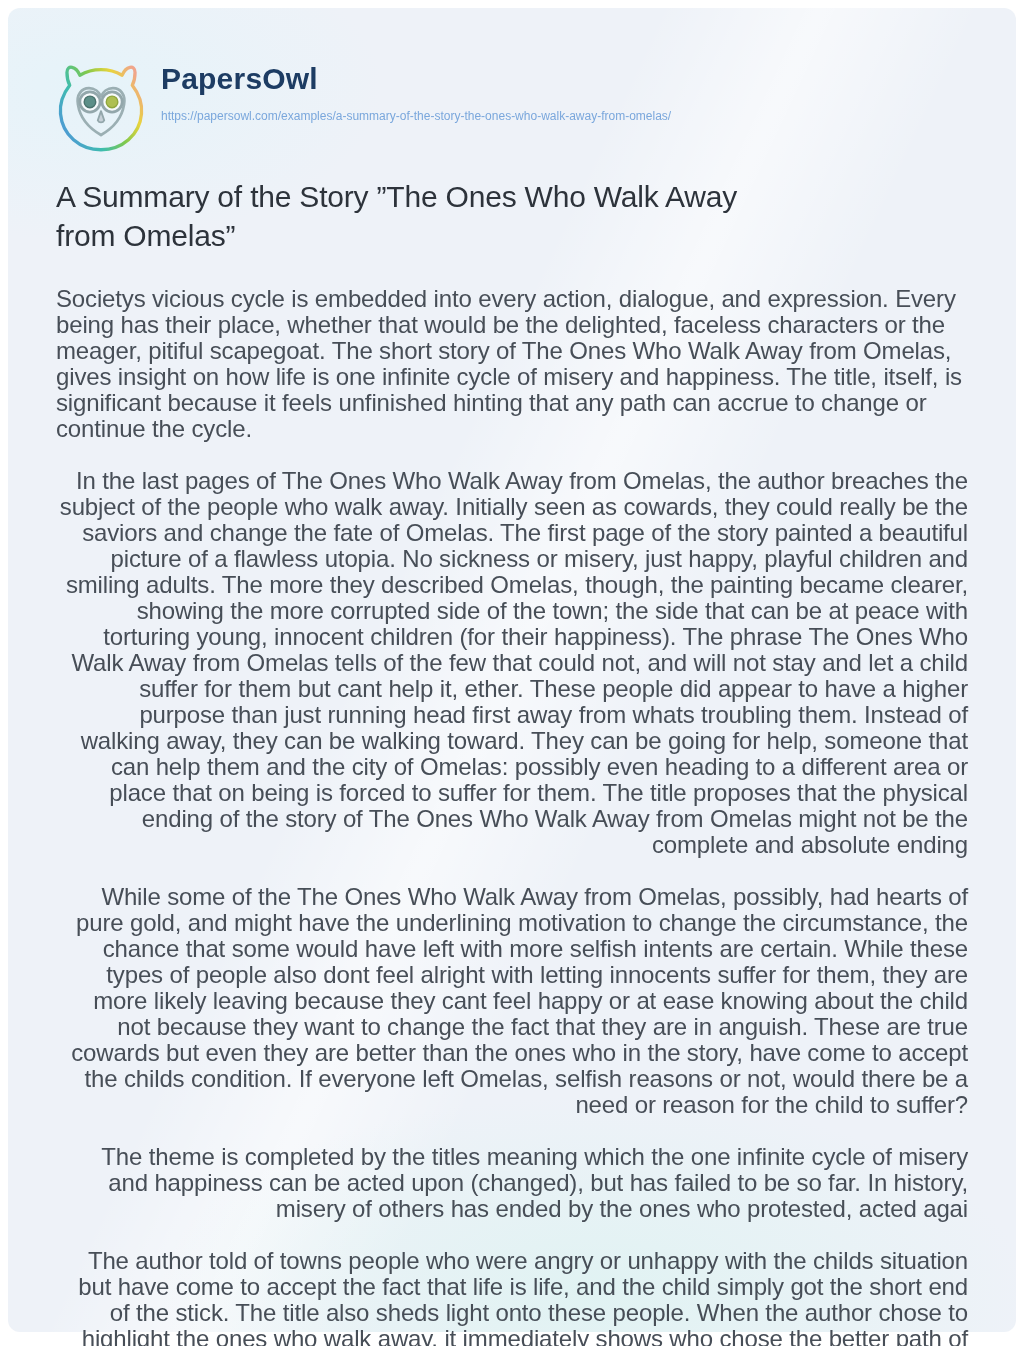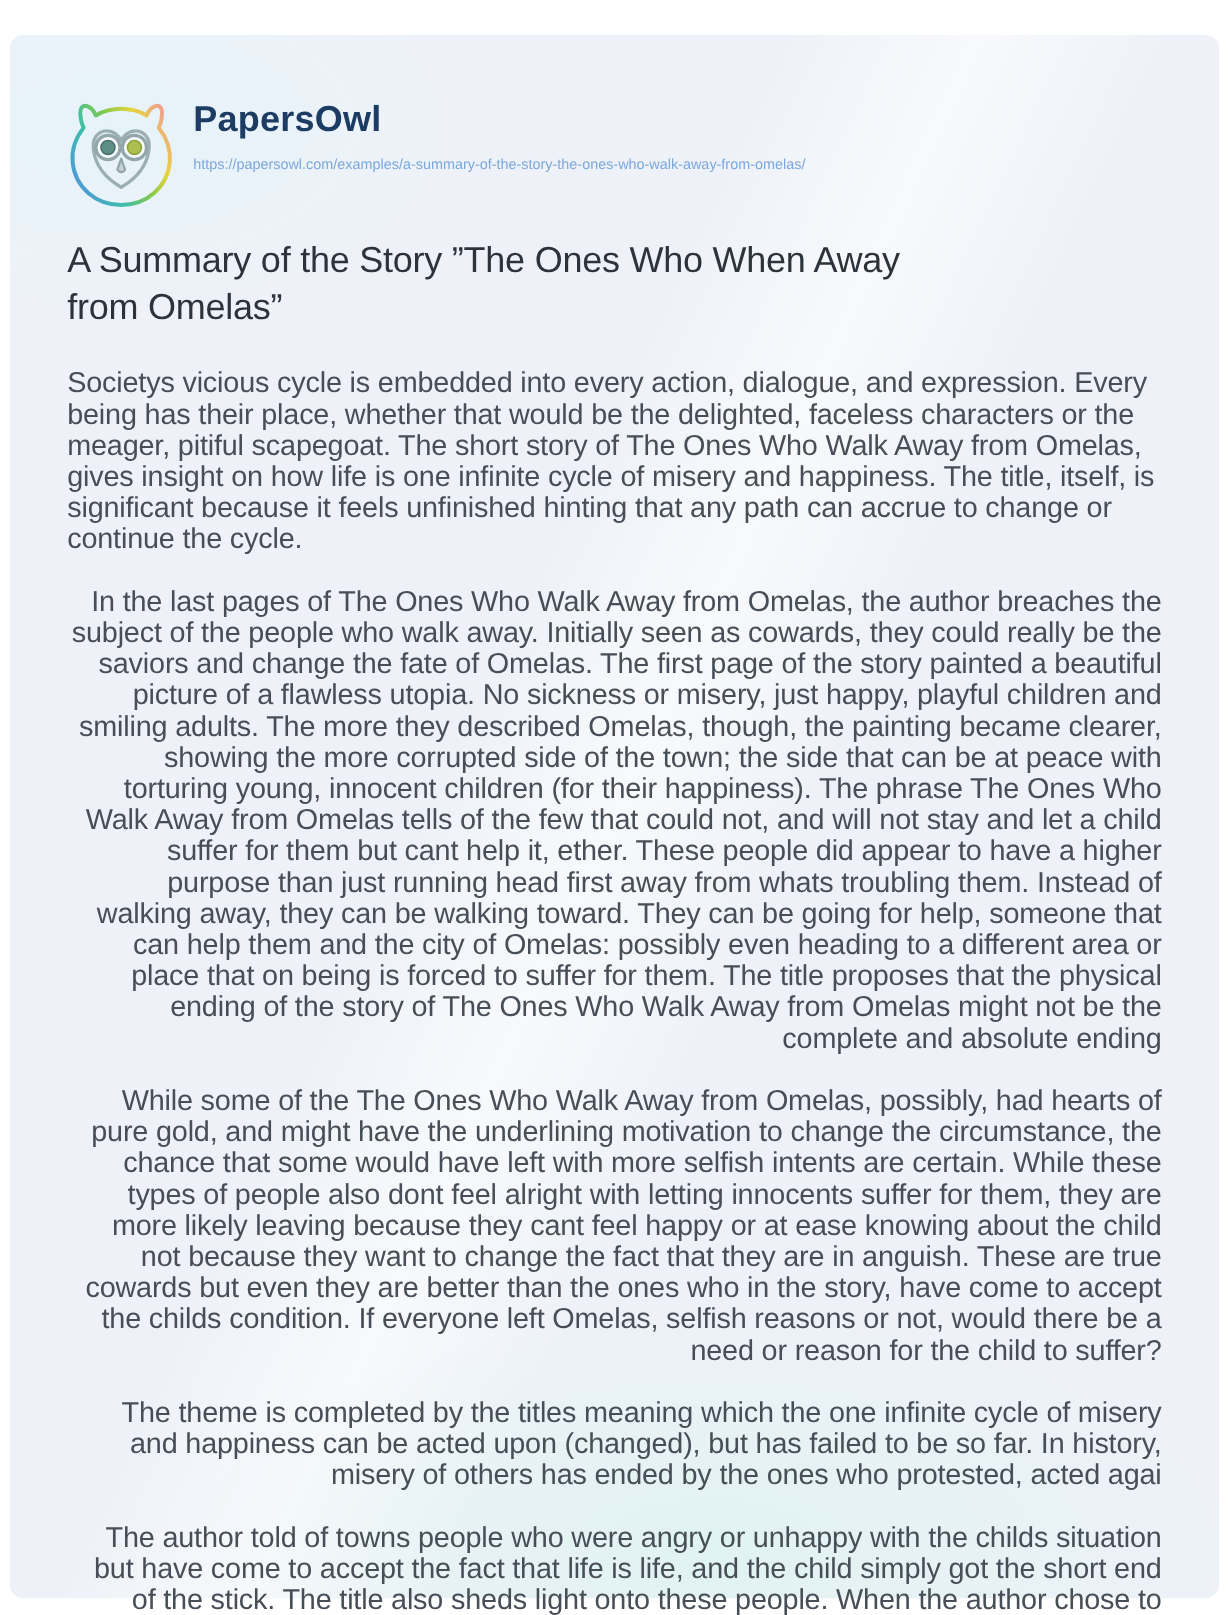--- a/index.html
+++ b/index.html
@@ -15,21 +15,20 @@
     left: 8px;
     top: 8px;
     right: 8px;
     bottom: 14px;
     border-radius: 12px;
     background:
       radial-gradient(620px 280px at 58% 97%, rgba(213,243,238,0.55), rgba(213,243,238,0) 70%),
       radial-gradient(420px 220px at 8% 6%, rgba(224,244,250,0.6), rgba(224,244,250,0) 70%),
       linear-gradient(115deg, rgba(255,255,255,0) 40%, rgba(255,255,255,0.55) 50%, rgba(255,255,255,0) 60%),
       #eef2f8;
-    margin-top: 21px;
   }
   .header {
     display: flex;
     align-items: flex-start;
     padding: 50px 40px 0 47px;
     gap: 14px;
   }
   .logo-wrap {
     flex: 0 0 auto;
     width: 92px;
@@ -117,21 +116,21 @@
 
     <div class="brand-block">
       <div class="brand-name">PapersOwl</div>
       <a class="brand-url" href="#">https://papersowl.com/examples/a-summary-of-the-story-the-ones-who-walk-away-from-omelas/</a>
     </div>
 
   </div>
 
   <div class="article">
 
-    <h1 class="page-title">A Summary of the Story ”The Ones Who When Away from Omelas”</h1>
+    <h1 class="page-title">A Summary of the Story ”The Ones Who Walk Away from Omelas”</h1>
 
     <div class="essay">
       <p>Societys vicious cycle is embedded into every action, dialogue, and expression. Every being has their place, whether that would be the delighted, faceless characters or the meager, pitiful scapegoat. The short story of The Ones Who Walk Away from Omelas, gives insight on how life is one infinite cycle of misery and happiness. The title, itself, is significant because it feels unfinished hinting that any path can accrue to change or continue the cycle.</p>
       <p>In the last pages of The Ones Who Walk Away from Omelas, the author breaches the subject of the people who walk away. Initially seen as cowards, they could really be the saviors and change the fate of Omelas. The first page of the story painted a beautiful picture of a flawless utopia. No sickness or misery, just happy, playful children and smiling adults. The more they described Omelas, though, the painting became clearer, showing the more corrupted side of the town; the side that can be at peace with torturing young, innocent children (for their happiness). The phrase The Ones Who Walk Away from Omelas tells of the few that could not, and will not stay and let a child suffer for them but cant help it, ether. These people did appear to have a higher purpose than just running head first away from whats troubling them. Instead of walking away, they can be walking toward. They can be going for help, someone that can help them and the city of Omelas: possibly even heading to a different area or place that on being is forced to suffer for them. The title proposes that the physical ending of the story of The Ones Who Walk Away from Omelas might not be the complete and absolute ending</p>
       <p>While some of the The Ones Who Walk Away from Omelas, possibly, had hearts of pure gold, and might have the underlining motivation to change the circumstance, the chance that some would have left with more selfish intents are certain. While these types of people also dont feel alright with letting innocents suffer for them, they are more likely leaving because they cant feel happy or at ease knowing about the child not because they want to change the fact that they are in anguish. These are true cowards but even they are better than the ones who in the story, have come to accept the childs condition. If everyone left Omelas, selfish reasons or not, would there be a need or reason for the child to suffer?</p>
       <p>The theme is completed by the titles meaning which the one infinite cycle of misery and happiness can be acted upon (changed), but has failed to be so far. In history, misery of others has ended by the ones who protested, acted agai</p>
       <p>The author told of towns people who were angry or unhappy with the childs situation but have come to accept the fact that life is life, and the child simply got the short end of the stick. The title also sheds light onto these people. When the author chose to highlight the ones who walk away, it immediately shows who chose the better path of the two types of people.</p>
     </div>
 
   </div>

